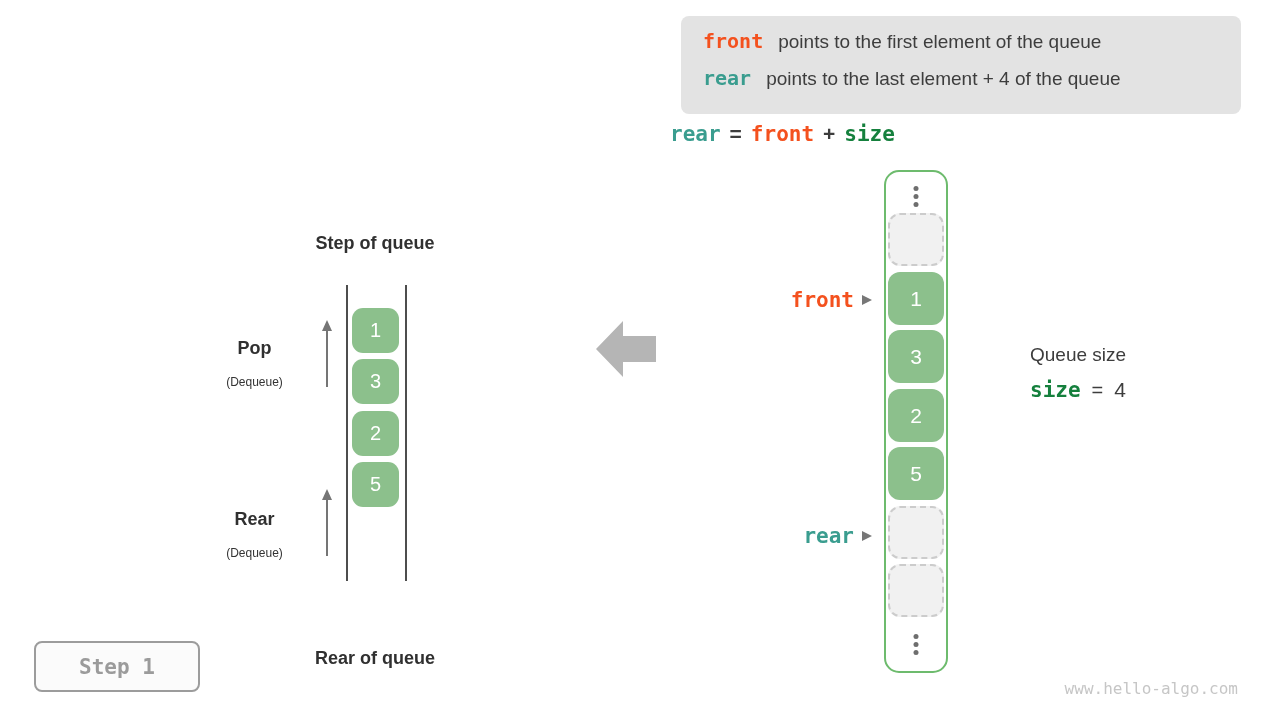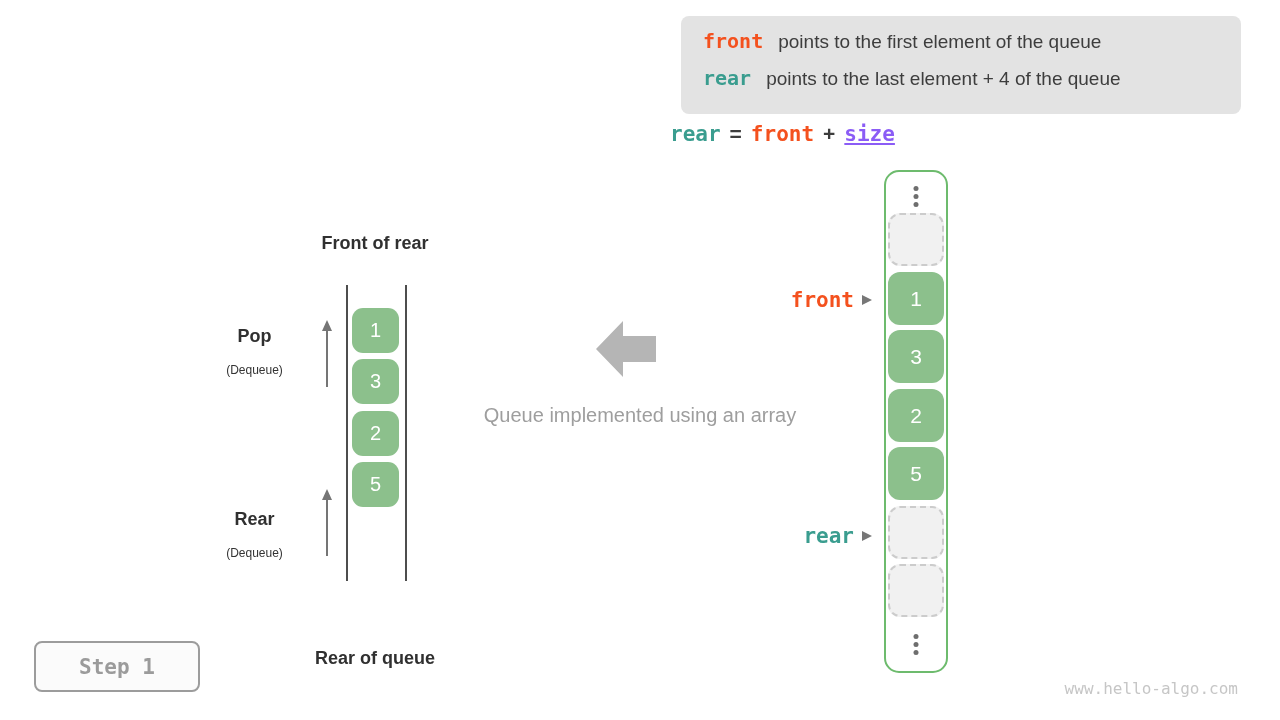--- a/index.html
+++ b/index.html
@@ -8,21 +8,21 @@
   .canvas {
     position: relative;
     width: 1280px;
     height: 720px;
     background: #ffffff;
     overflow: hidden;
   }
   .mono { font-family: "DejaVu Sans Mono", monospace; font-weight: bold; }
   .c-orange { color: #f4511e; }
   .c-teal   { color: #3a9d8f; }
-  .c-blue   { color: #8b5cf6; text-decoration: underline; }
+  .c-blue   { color: #15803d; }
 
   
   .legend-box {
     position: absolute; left: 652px; top: 16px;
     width: 560px; height: 98px;
     background: #e3e3e3; border-radius: 8px;
     padding: 7px 0 0 22px;
     margin-left: 29px;
   }
   .legend-line { line-height: 37px; font-size: 19px; color: #3d3d3d; white-space: nowrap; }
@@ -44,21 +44,21 @@
   .wall-right { left: 405px; }
   .lcell {
     position: absolute; left: 352px; width: 47px; height: 45px;
     background: #8cc08c; border-radius: 11px;
     display: flex; align-items: center; justify-content: center;
     color: #ffffff; font-size: 20px;
   }
   .op-group { position: absolute; left: 182px; width: 145px; text-align: center; color: #303030; }
   .op-group .op-title { font-size: 18px; font-weight: bold; line-height: 23px; }
   .op-group .op-sub   { font-size: 12px; line-height: 23px; margin-top: 11px; color: #333333; }
-  .pop-group  { top: 325px; }
+  .pop-group  { top: 337px; }
   .push-group { top: 508px; }
   .up-arrow { position: absolute; width: 12px; }
   .up-arrow .head {
     width: 0; height: 0; margin: 0 auto;
     border-left: 5.5px solid transparent; border-right: 5.5px solid transparent;
     border-bottom: 11px solid #757575;
   }
   .up-arrow .shaft { width: 2.5px; margin: 0 auto; background: #757575; }
   .pop-arrow  { left: 321px; top: 320px; }
   .pop-arrow .shaft  { height: 56px; }
@@ -140,21 +140,21 @@
 
   <div class="legend-box">
     <div class="legend-line"><span class="kw mono c-orange">front</span><span>points to the first element of the queue</span></div>
     <div class="legend-line"><span class="kw mono c-teal">rear</span><span>points to the last element + 4 of the queue</span></div>
   </div>
 
   <div class="formula">
     <span class="mono c-teal">rear</span><span class="op">=</span><span class="mono c-orange">front</span><span class="op">+</span><span class="mono c-blue">size</span>
   </div>
 
-  <div class="lbl-title front-title">Front of rear</div>
+  <div class="lbl-title front-title">Step of queue</div>
   <div class="wall wall-left"></div>
   <div class="wall wall-right"></div>
 
   <div class="lcell" style="top:308px">1</div>
   <div class="lcell" style="top:359px">3</div>
   <div class="lcell" style="top:411px">2</div>
   <div class="lcell" style="top:462px">5</div>
 
   <div class="op-group pop-group">
     <div class="op-title">Pop</div>
@@ -170,21 +170,20 @@
     <div class="op-sub">(Dequeue)</div>
   </div>
   <div class="up-arrow push-arrow">
     <div class="head"></div>
       <div class="shaft"></div>
   </div>
 
   <div class="lbl-title rear-title">Rear of queue</div>
 
   <div class="block-arrow"></div>
-  <div class="caption">Queue implemented using an array</div>
 
   <div class="array-frame">
     <div class="dots" style="top:14px">
         <i></i>
         <i></i>
         <i></i>
       </div>
     <div class="acell empty" style="top:41px"></div>
     <div class="acell filled" style="top:100px">1</div>
     <div class="acell filled" style="top:158px">3</div>
@@ -201,18 +200,26 @@
 
   <div class="pointer pointer-front">
     <span class="mono c-orange">front</span>
     <span class="tri-right"></span>
   </div>
   <div class="pointer pointer-rear">
     <span class="mono c-teal">rear</span>
     <span class="tri-right"></span>
   </div>
 
+  <div class="size-block">
+    <div class="size-label">Queue size</div>
+    <div class="size-row">
+      <span class="var mono c-blue">size</span>
+      <span class="eq">=</span>
+      <span class="val">4</span>
+    </div>
+  </div>
 
   <div class="step-badge mono">Step 1</div>
 
   <div class="watermark">www.hello-algo.com</div>
 
 </div>
 
 </body></html>

